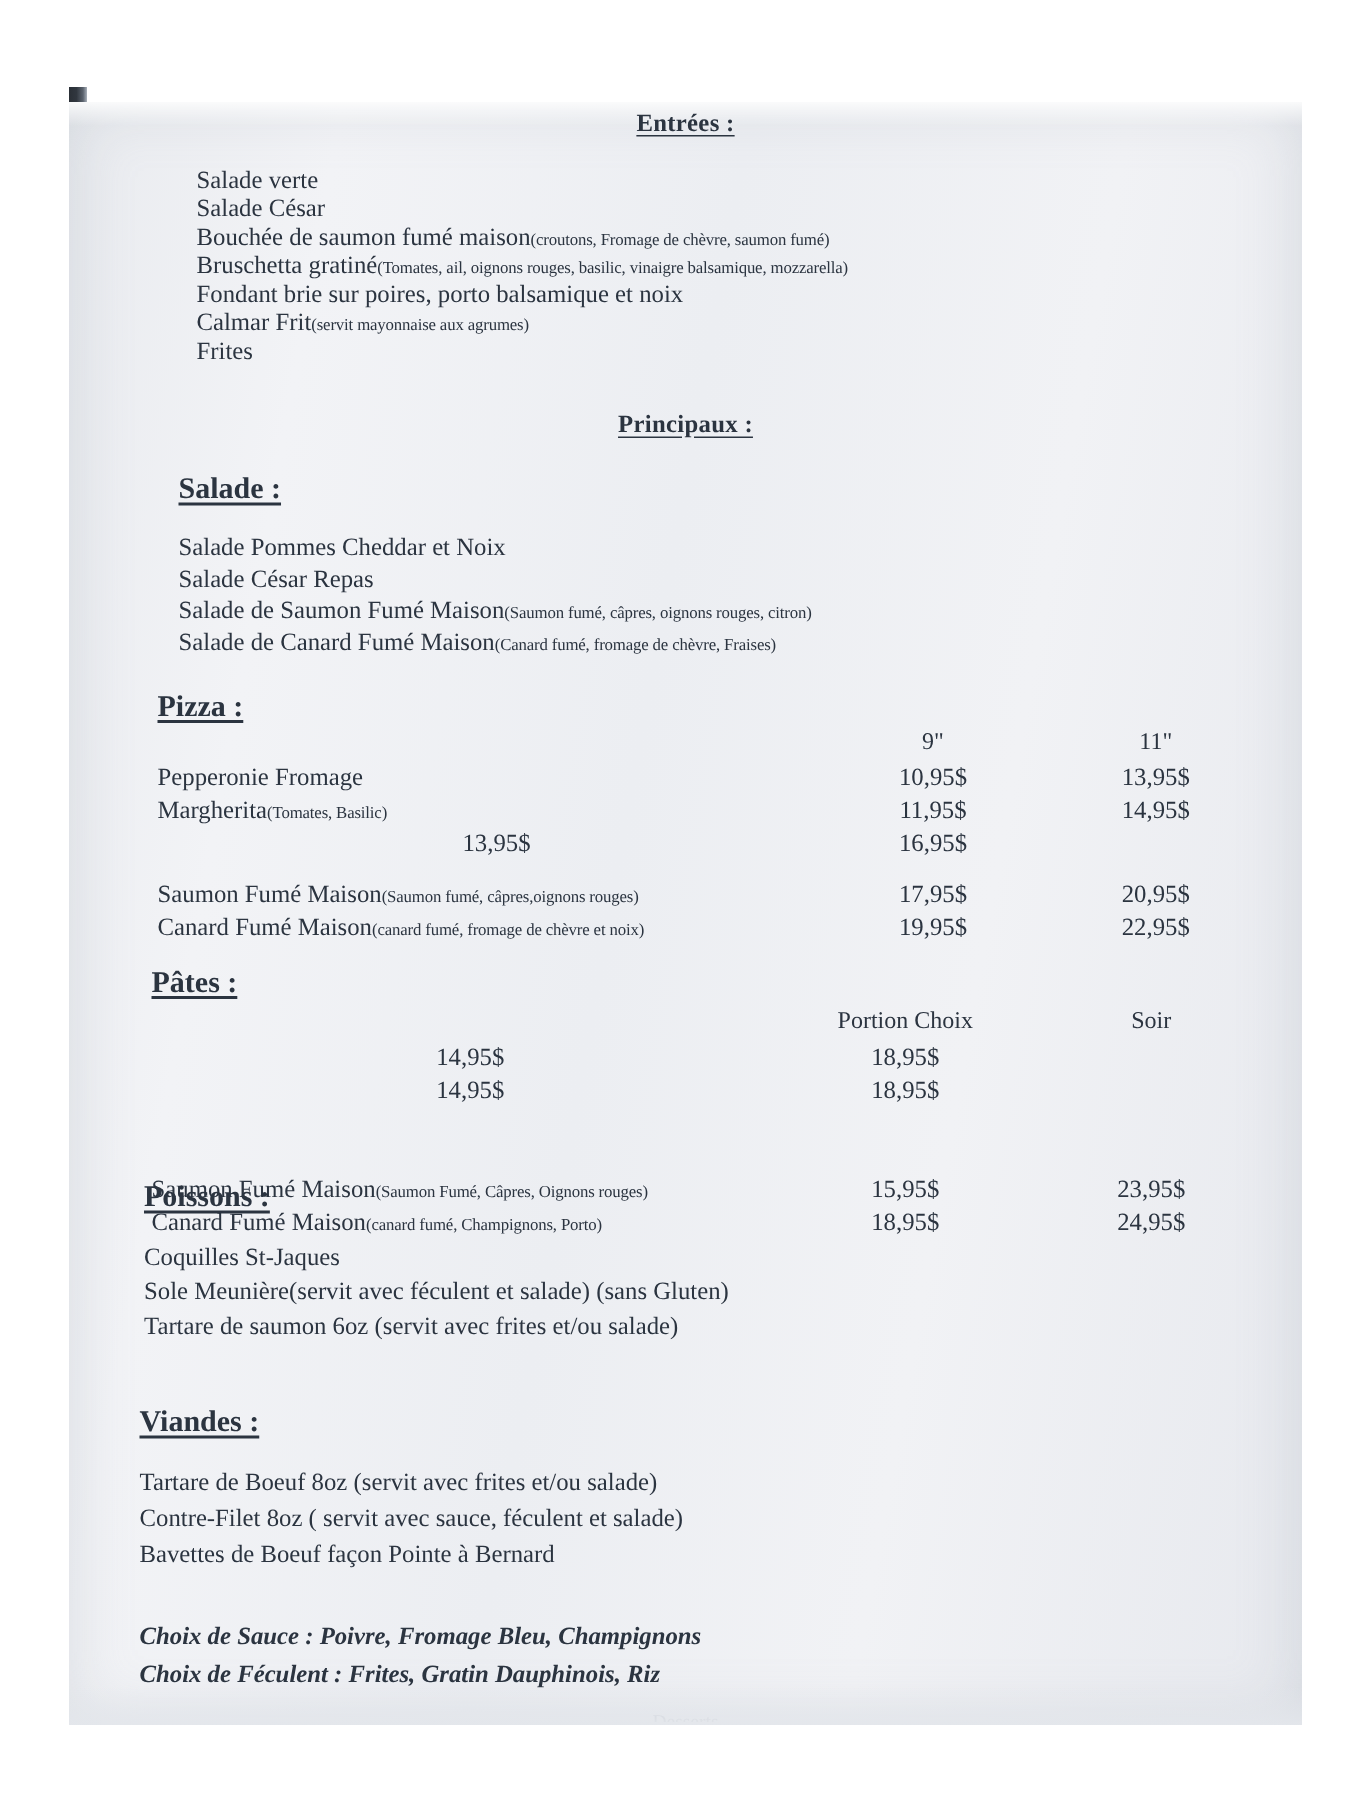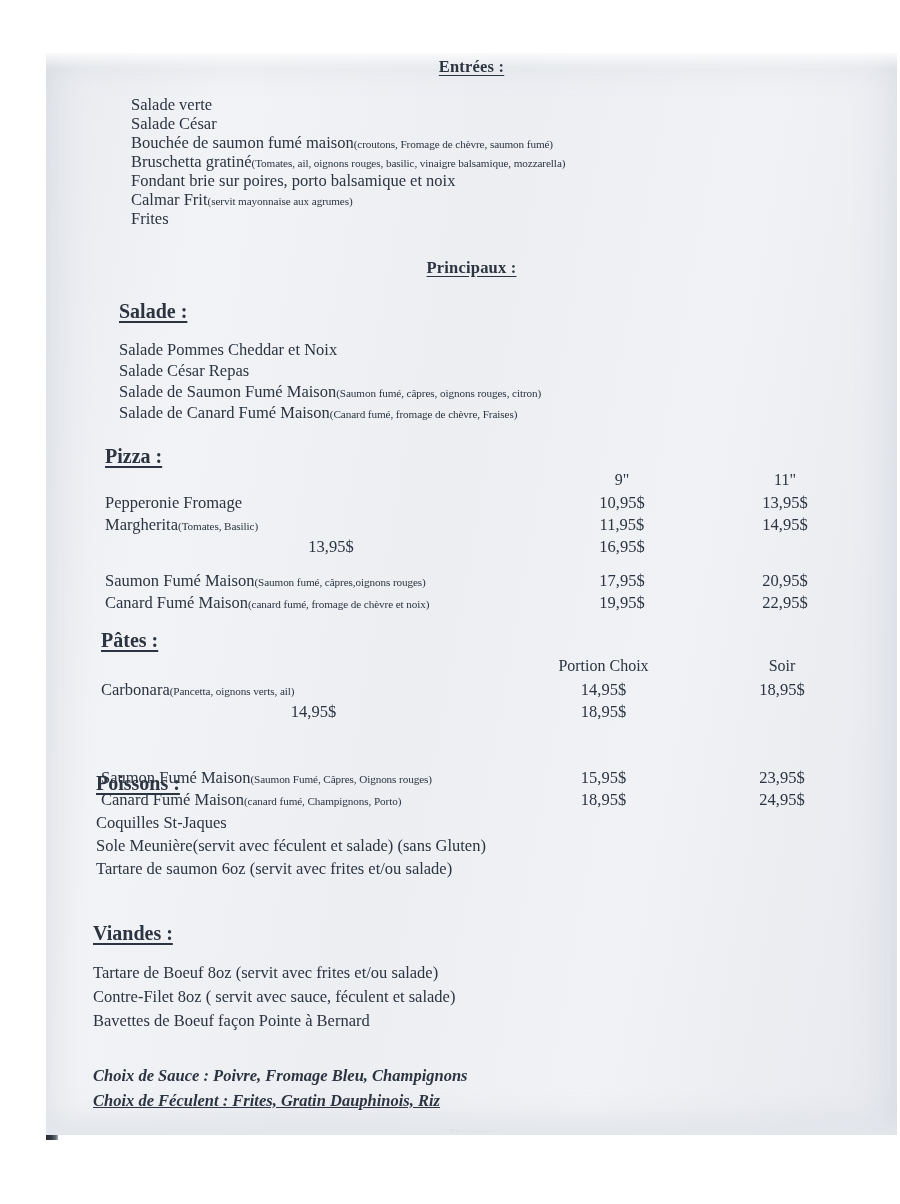--- a/index.html
+++ b/index.html
@@ -18,30 +18,29 @@
   #photo {
     position: absolute;
     left: 0; top: 0;
     width: 900px; height: 1204px;
     background: #ffffff;
   }
 
   #page {
     position: absolute;
     left: 46px;
-    top: 53px;
+    top: 68px;
     width: 822px;
     height: 1082px;
     background: #eef0f3;
     background-image:
       linear-gradient(100deg, #e9ebef 0%, #f2f3f6 18%, #eceef2 45%, #f1f2f5 70%, #e7e9ee 100%);
     box-shadow: inset 0 0 42px rgba(160,168,180,0.30);
     overflow: hidden;
     color: #2b3440;
-    padding-left: 29px;
   }
   
   #binding {
     position: absolute;
     left: 46px;
     top: 58px;
     width: 12px;
     height: 1082px;
     background: linear-gradient(90deg, #2a2f36 0%, #31373f 42%, #5b636e 78%, #a9b0ba 100%);
   }
@@ -263,21 +262,20 @@
       <span>Pâtes :</span>
     </div>
 
     <div class="grid2" style="left:55px; right:14px; top:604px;">
       <div class="g2row g2head" style="grid-template-columns: 425px 155px 1fr; height:23px;">
         <span class="c-name"></span>
         <span class="c-a">Portion Choix</span>
         <span class="c-b">Soir</span>
       </div>
       <div class="g2row" style="grid-template-columns: 425px 155px 1fr; height:22px;">
-        <span class="c-name"><span>Carbonara</span><span class="desc">(Pancetta, oignons verts, ail)</span></span>
         <span class="c-a">14,95$</span>
         <span class="c-b">18,95$</span>
       </div>
       <div class="g2row" style="grid-template-columns: 425px 155px 1fr; height:22px;">
         <span class="c-a">14,95$</span>
         <span class="c-b">18,95$</span>
       </div>
       <div class="g2row" style="grid-template-columns: 425px 155px 1fr; height:22px;margin-top:44px;">
         <span class="c-name"><span>Saumon Fumé Maison</span><span class="desc">(Saumon Fumé, Câpres, Oignons rouges)</span></span>
         <span class="c-a">15,95$</span>
@@ -330,21 +328,21 @@
       <div class="row" style="height:24px;">
         <span class="nm">Bavettes de Boeuf façon Pointe à Bernard</span>
         <span class="spacer"></span>
 
       </div>
     </div>
 
     <div class="blk ital" style="left:47px; top:1013px;">
       <span>Choix de Sauce : Poivre, Fromage Bleu, Champignons</span>
     </div>
-    <div class="blk ital" style="left:47px; top:1038px;text-decoration:underline;">
+    <div class="blk ital" style="left:47px; top:1038px;">
       <span>Choix de Féculent : Frites, Gratin Dauphinois, Riz</span>
     </div>
 
     <div class="cutoff" style="top:1072px;">
       <span>Desserts</span>
     </div>
 
     <div id="page-bottom-fade"></div>
   </div>
 </div>

